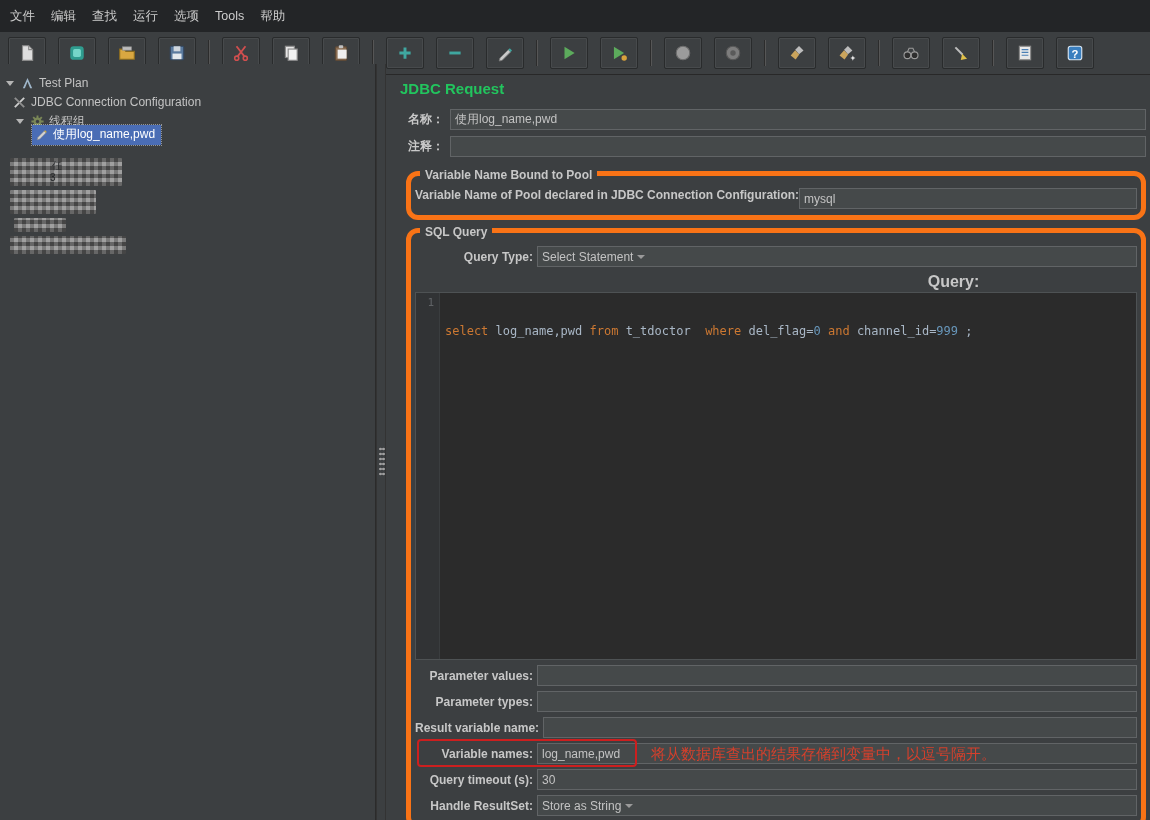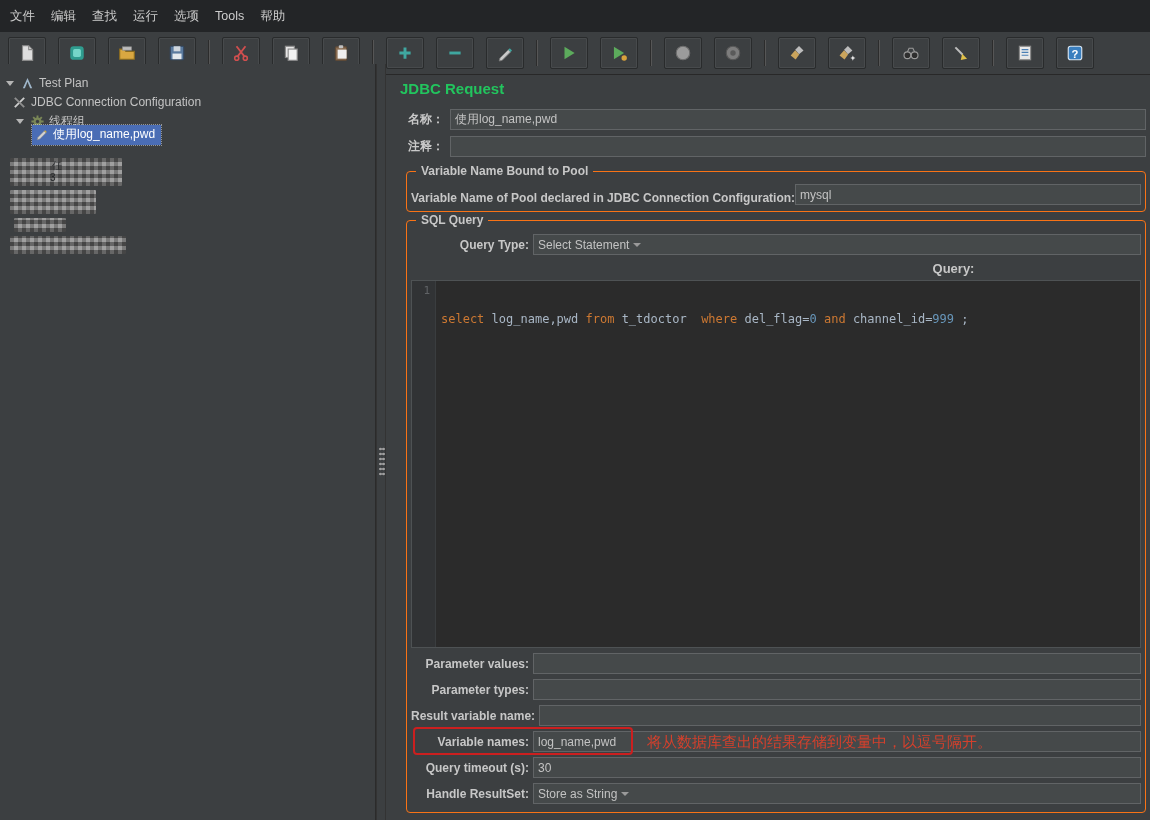--- a/index.html
+++ b/index.html
@@ -49,39 +49,39 @@
   .panel-title { margin-top:8px; font-size:15px; font-weight:bold; color:#22c55e; }
 
   .top-row { display:flex; align-items:center; margin:12px 0 0 8px; }
   .top-row.comment { margin-top:6px; }
   .cjk-label { flex:0 0 42px; font-size:12px; font-weight:bold; color:#c9c9c9; white-space:nowrap; }
 
   .tfield { flex:1; min-width:0; height:21px; background:#45494a; border:1px solid #616466;
     color:#c3c3c3; font-size:12px; font-family:"Liberation Sans", sans-serif; padding:0 4px; }
   input.tfield { outline:none; }
 
-  .groupbox { position:relative; margin:14px 0 4px 6px; border:1px solid #f97316; border-radius:4px; }
+  .groupbox { position:relative; margin:14px 0 4px 6px; border:5px solid #f97316; border-radius:12px; }
   .gb-title { position:absolute; top:-8px; left:9px; background:#3c3f41; padding:0 5px;
     font-size:12px; font-weight:bold; color:#c7c7c7; white-space:nowrap; }
   .pool-group { padding:12px 4px 6px 4px; margin-top:14px; }
-  .pool-row { display:flex; align-items:flex-end; }
+  .pool-row { display:flex; align-items:flex-start; }
   .pool-label { flex:0 0 380px; font-size:12px; font-weight:bold; color:#c7c7c7; white-space:nowrap; }
   .sql-group { padding:13px 4px 8px 4px; margin-top:8px; }
 
   .frow { display:flex; align-items:center; margin-top:5px; position:relative; }
   .frow.first { margin-top:0; }
   .flabel { flex:0 0 122px; text-align:right; padding-right:4px; font-size:12px; font-weight:bold;
     color:#c7c7c7; white-space:nowrap; }
 
   .combo { display:flex; align-items:center; }
   .combo-arrow { width:0; height:0; border-left:4px solid transparent; border-right:4px solid transparent;
     border-top:4px solid #9a9a9a; margin-left:4px; flex:0 0 auto; }
 
   .query-caption { margin-top:6px; height:15px; padding-left:355px; text-align:center;
-    font-size:13px; font-weight:bold; color:#c7c7c7; }
+    font-size:16px; font-weight:bold; color:#c7c7c7; }
 
   .sql-editor { display:flex; margin-top:4px; height:368px; background:#2b2b2b;
     border:1px solid #4e5254; font-family:"DejaVu Sans Mono", monospace; font-size:12px; }
   .gutter { flex:0 0 24px; background:#313335; border-right:1px solid #3a3d3f; color:#606366;
     text-align:right; padding:3px 5px 0 0; font-size:11px; }
   .code { flex:1; padding:3px 0 0 5px; white-space:pre; overflow:hidden; }
   .tok-keyword { color:#cc7832; }
   .tok-plain   { color:#a9b7c6; }
   .tok-number  { color:#6897bb; }
 

